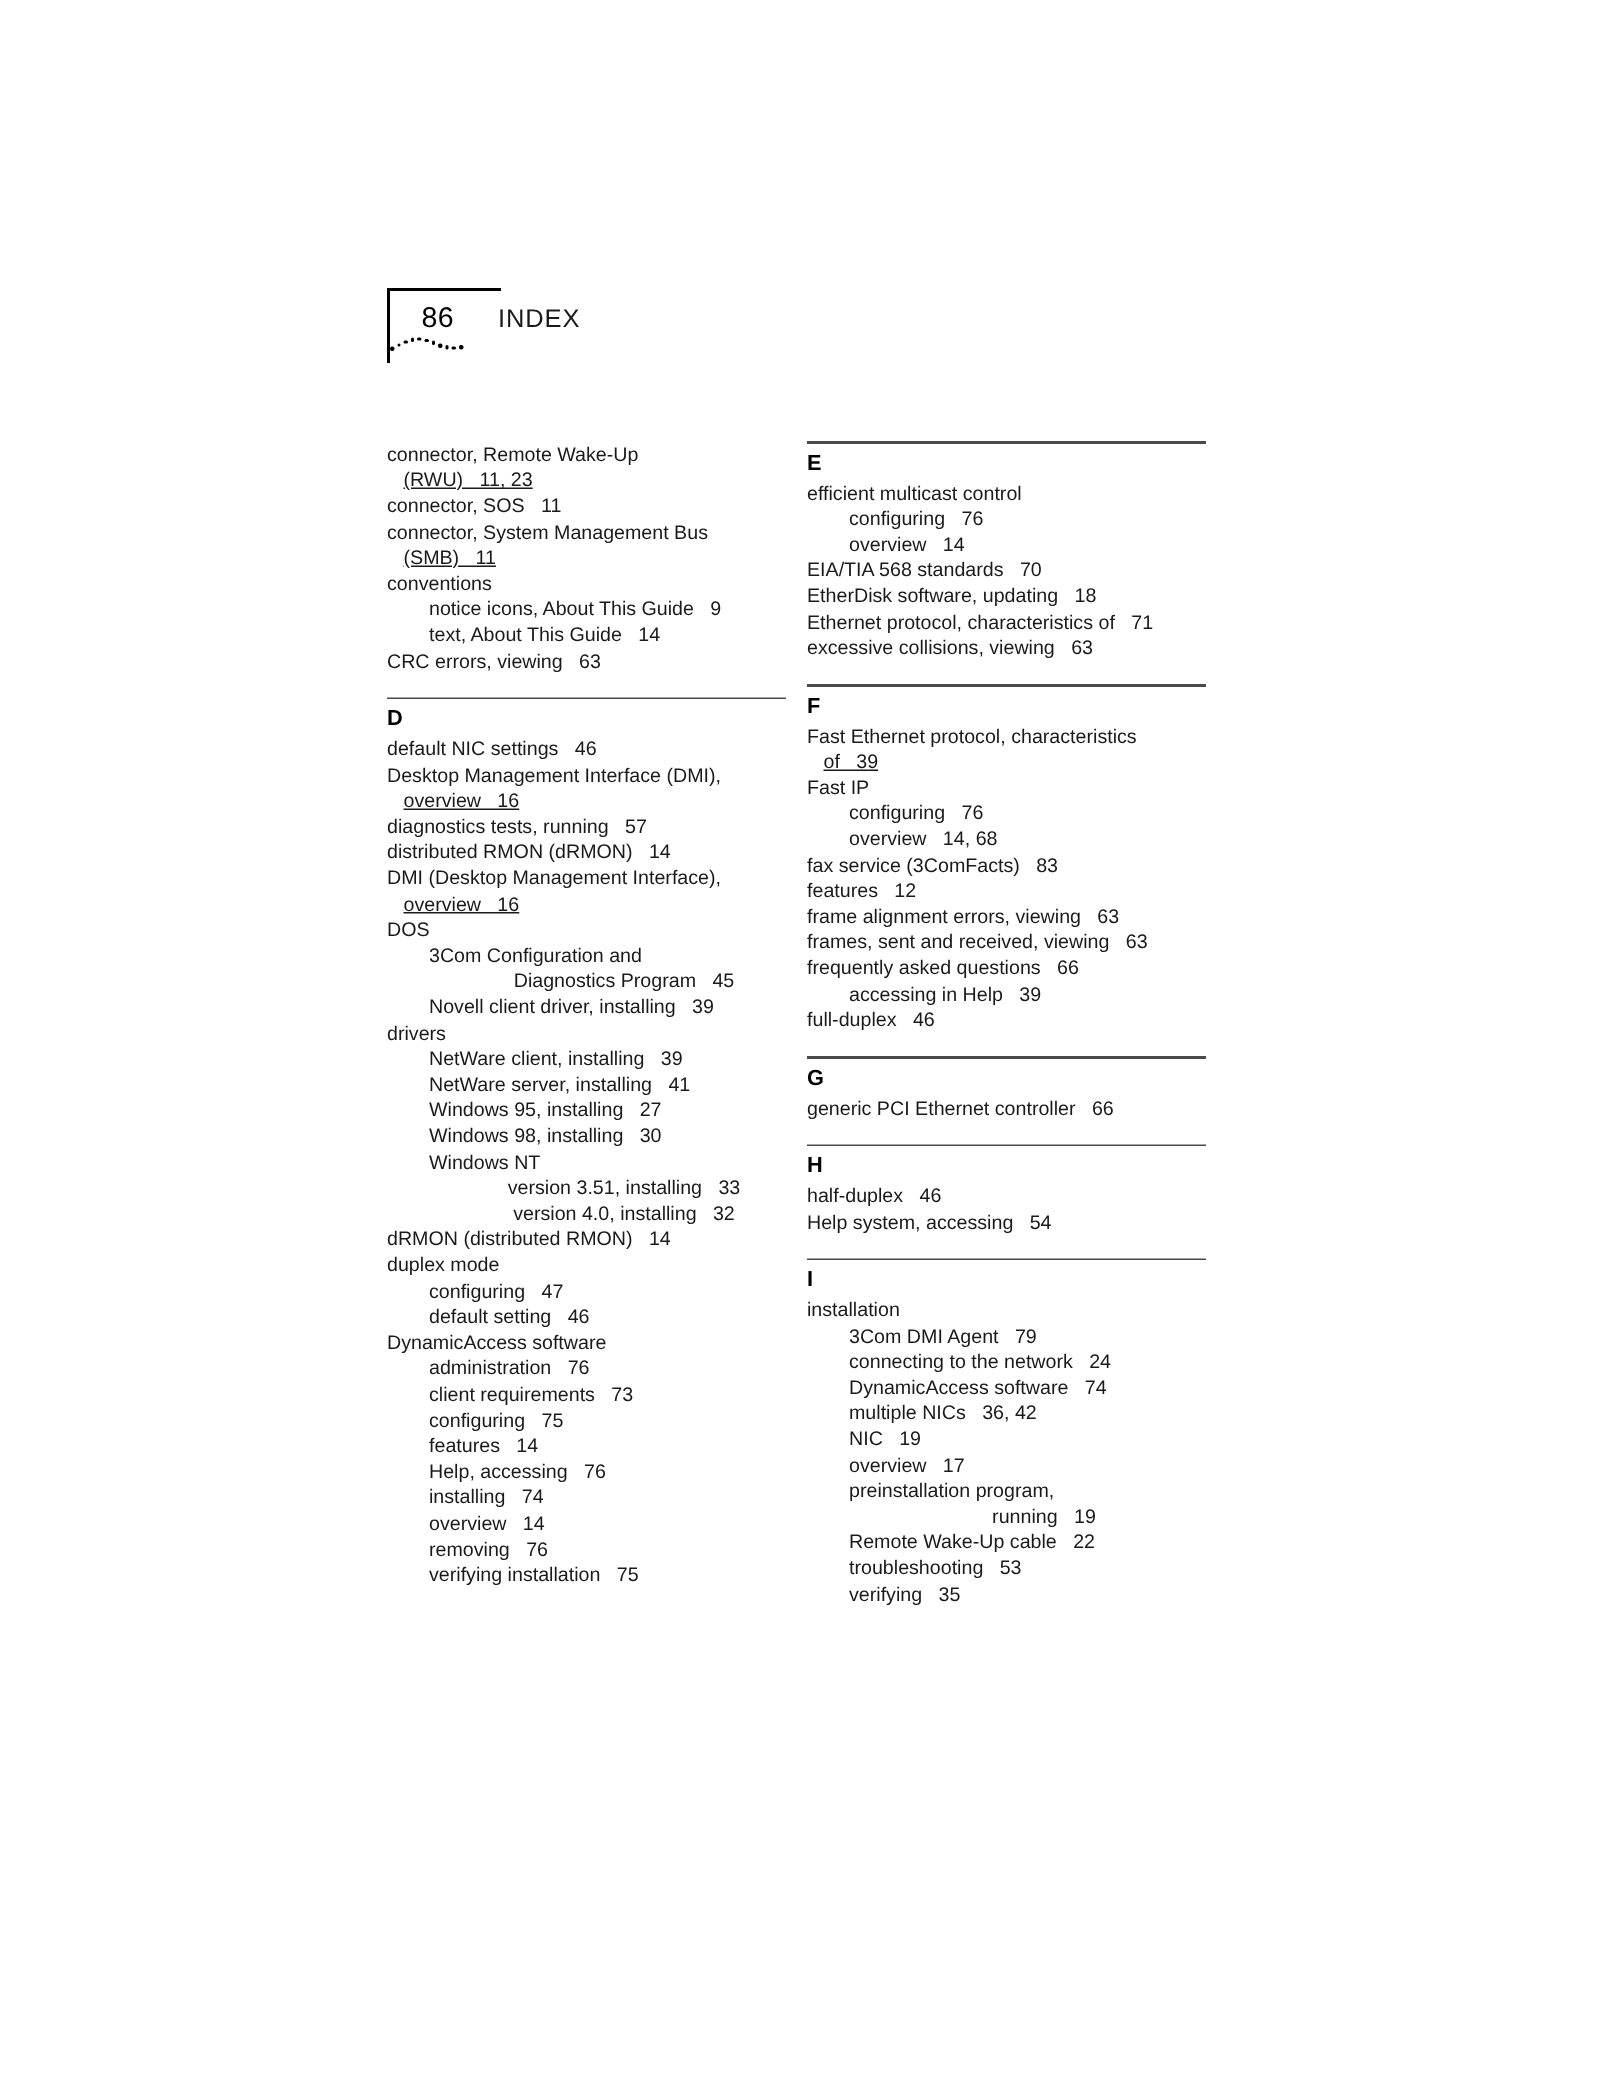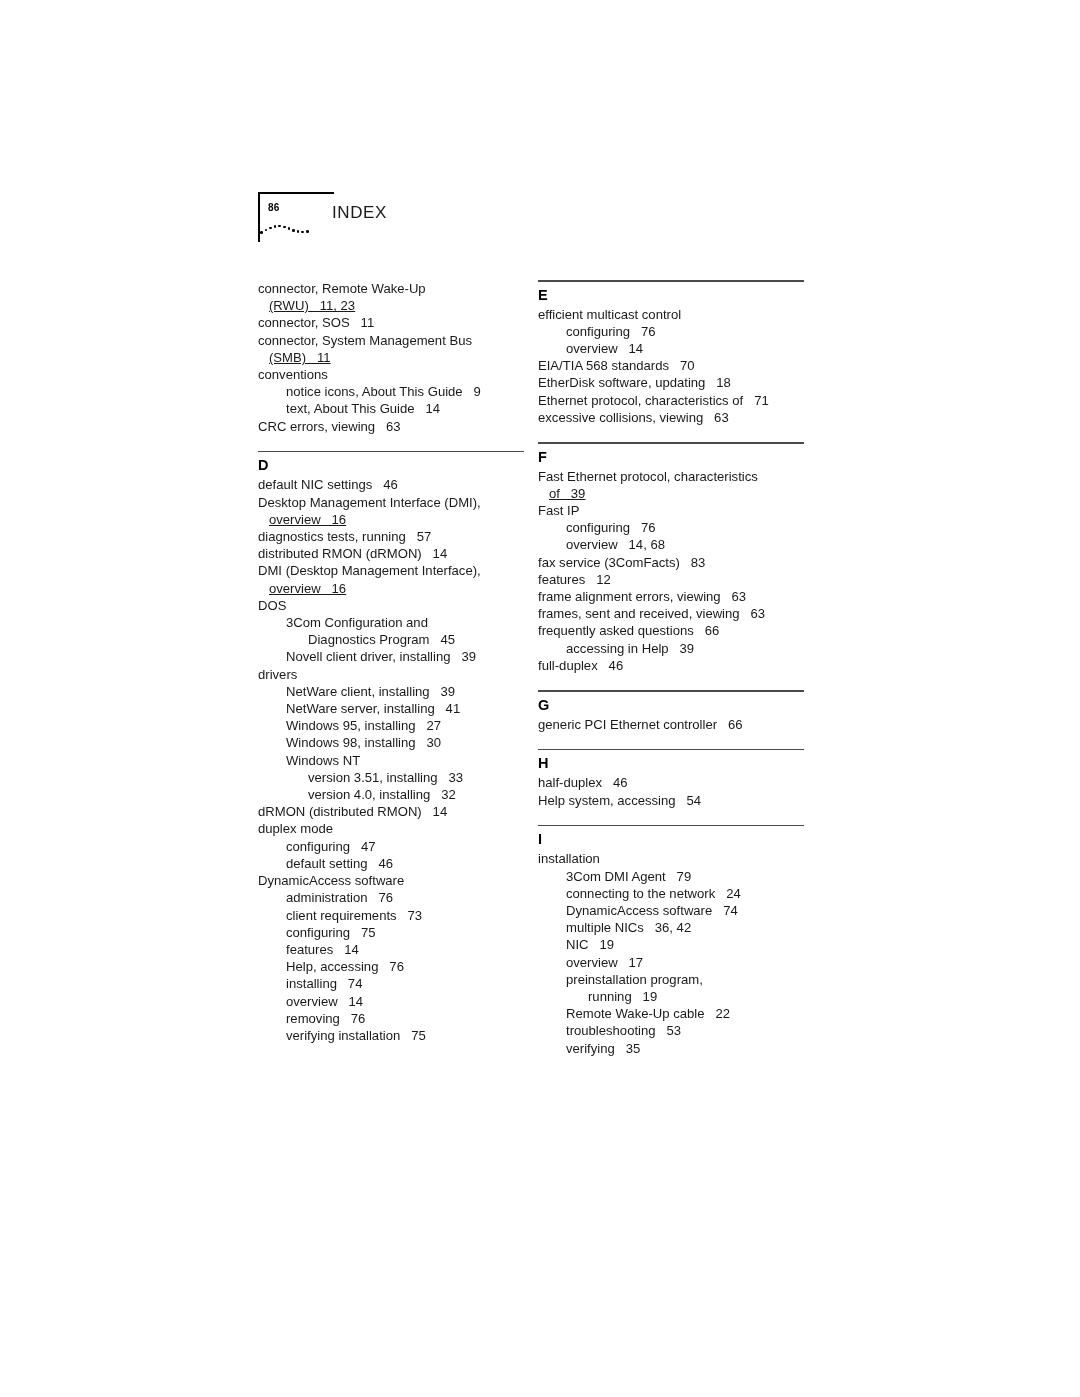--- a/index.html
+++ b/index.html
@@ -42,24 +42,24 @@
   .header-rule-left {
     position: absolute;
     left: 2px;
     top: 0px;
     width: 1.5px;
     height: 50px;
     background: #000000;
   }
   .header-pageno {
     position: absolute;
-    left: 12px;
+    left: 25px;
     top: 10px;
-    font-size: 10px;
-    font-weight: bold;
+    font-size: 19px;
+    font-weight: normal;
     letter-spacing: .2px;
     color: #000;
   }
   .header-title {
     position: absolute;
     left: 76px;
     top: 11px;
     font-size: 17px;
     font-variant: small-caps;
     letter-spacing: .6px;
@@ -76,21 +76,21 @@
     position: absolute;
     width: 2.6px;
     height: 2.6px;
     background: #000;
     border-radius: 50%;
   }
 
   
   .col {
     position: absolute;
-    top: 280px;
+    top: 294px;
     width: 266px;
     font-size: 13.1px;
     line-height: 17.2px;
     color: #1a1a1a;
   }
   .col-left  { left: 258px; }
   .col-right { left: 538px; }
 
   .rule {
     height: 1.6px;
@@ -105,21 +105,21 @@
     font-weight: bold;
     color: #000;
     line-height: 19px;
     margin-bottom: 1px;
   }
 
   .entry { white-space: pre-wrap; }
   .lvl0 { padding-left: 0px; }
   .lvl1 { padding-left: 11px; text-decoration: underline; }
   .lvl2 { padding-left: 28px; }
-  .lvl3 { padding-left: 50px; }
+  .lvl3 { padding-left: 50px; text-align: center; }
 
   .it { }
 </style>
 </head>
 <body>
 
 <div class="page">
 
   <div class="header">
     <div class="header-rule-top"></div>

